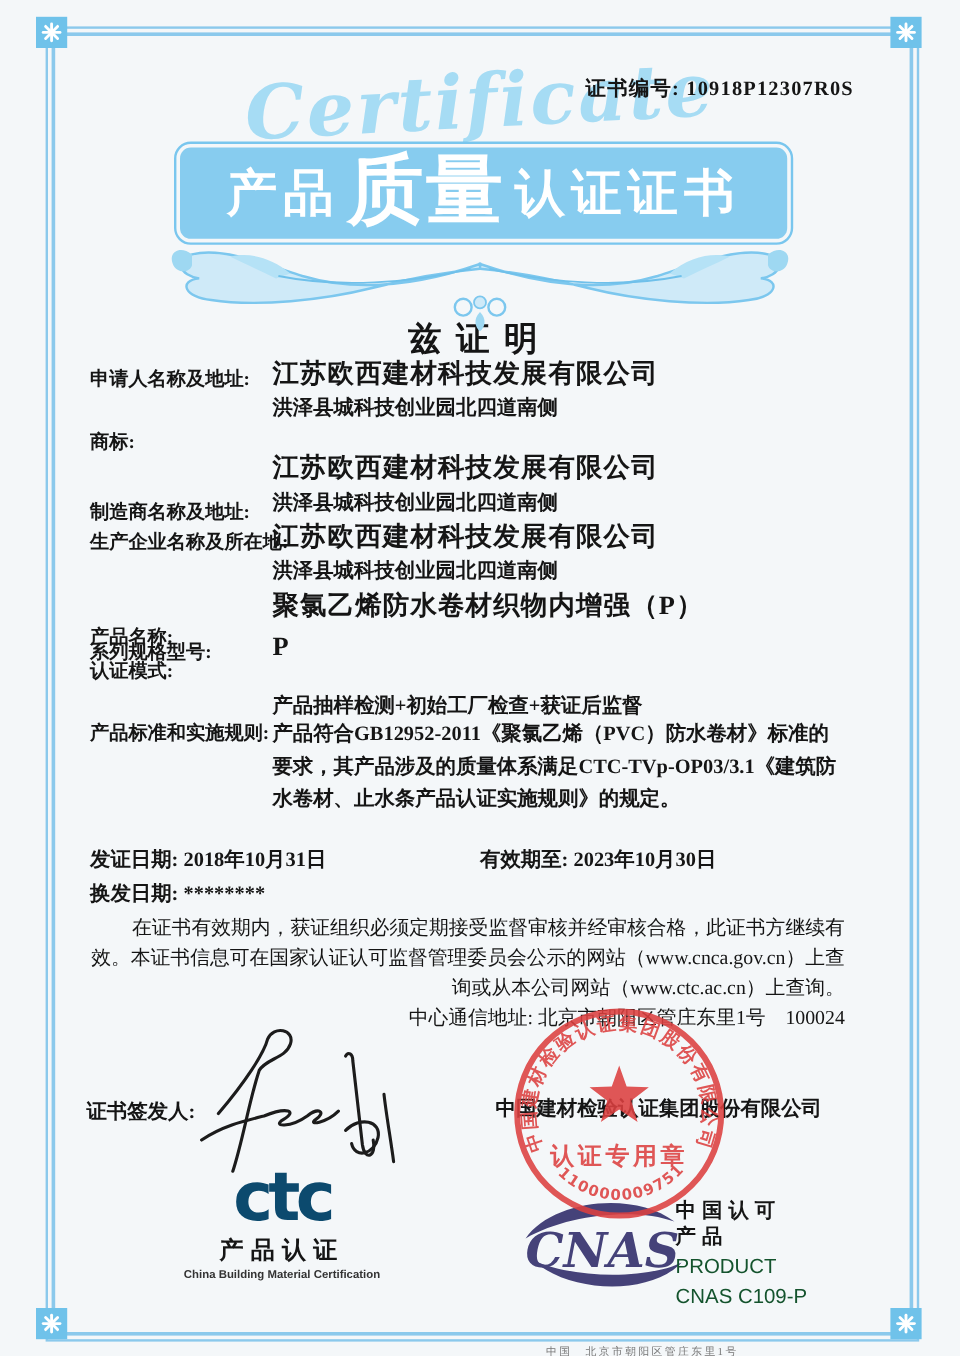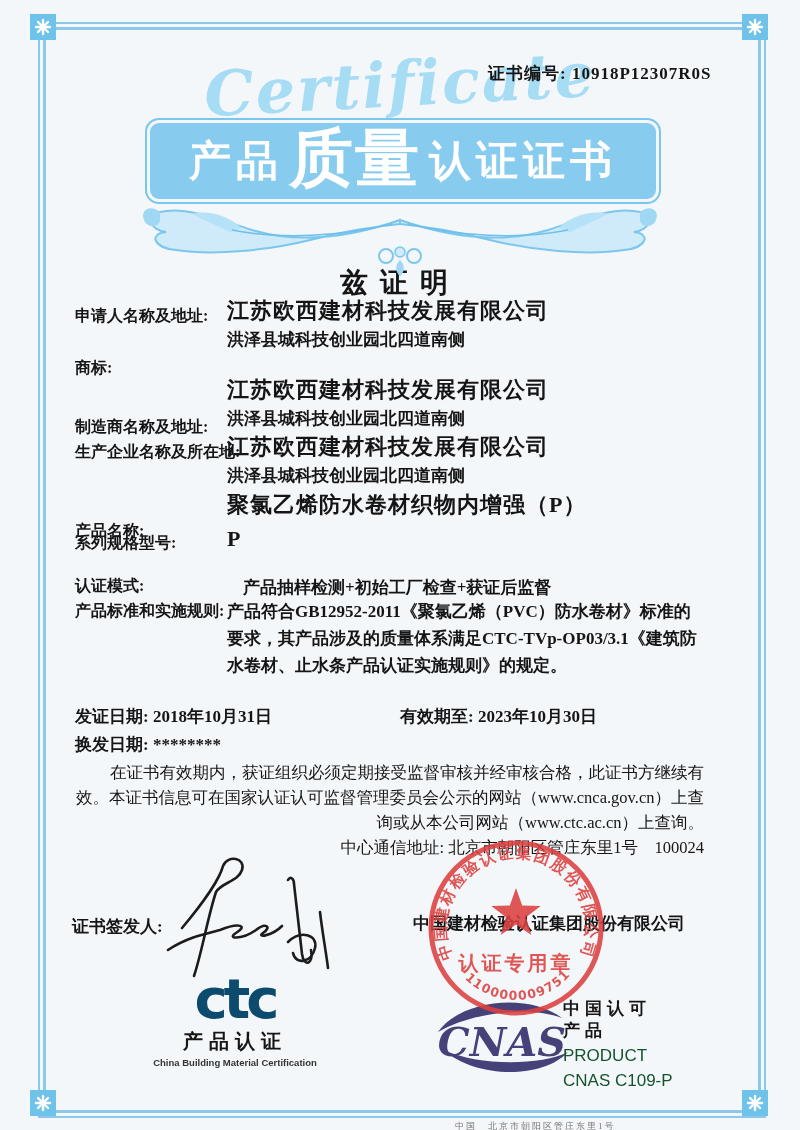--- a/index.html
+++ b/index.html
@@ -154,22 +154,22 @@
   <div class="lbl" style="top:442px;">生产企业名称及所在地:</div>
   <div class="val-big" style="top:432px;">江苏欧西建材科技发展有限公司</div>
   <div class="val-sm" style="top:464px;">洪泽县城科技创业园北四道南侧</div>
 
   <div class="lbl" style="top:521px;">产品名称:</div>
   <div class="val-big" style="top:490px;">聚氯乙烯防水卷材织物内增强（P）</div>
 
   <div class="lbl" style="top:533px;">系列规格型号:</div>
   <div class="val-big" style="top:526px;">P</div>
 
-  <div class="lbl" style="top:576px;text-align:right;">认证模式:</div>
-  <div class="val-sm" style="top:576px;margin-left:16px;">产品抽样检测+初始工厂检查+获证后监督</div>
+  <div class="lbl" style="top:549px;text-align:right;">认证模式:</div>
+  <div class="val-sm" style="top:576px;">产品抽样检测+初始工厂检查+获证后监督</div>
 
   <div class="lbl" style="top:601px;">产品标准和实施规则:</div>
   <div class="val-block" style="top:598px;">产品符合GB12952-2011《聚氯乙烯（PVC）防水卷材》标准的要求，其产品涉及的质量体系满足CTC-TVp-OP03/3.1《建筑防水卷材、止水条产品认证实施规则》的规定。</div>
 
   <div class="date-line" style="left:75px;top:705px;">
     <span>发证日期:</span>
     <span>2018年10月31日</span>
   </div>
   <div class="date-line" style="left:400px;top:705px;">
     <span>有效期至:</span>

